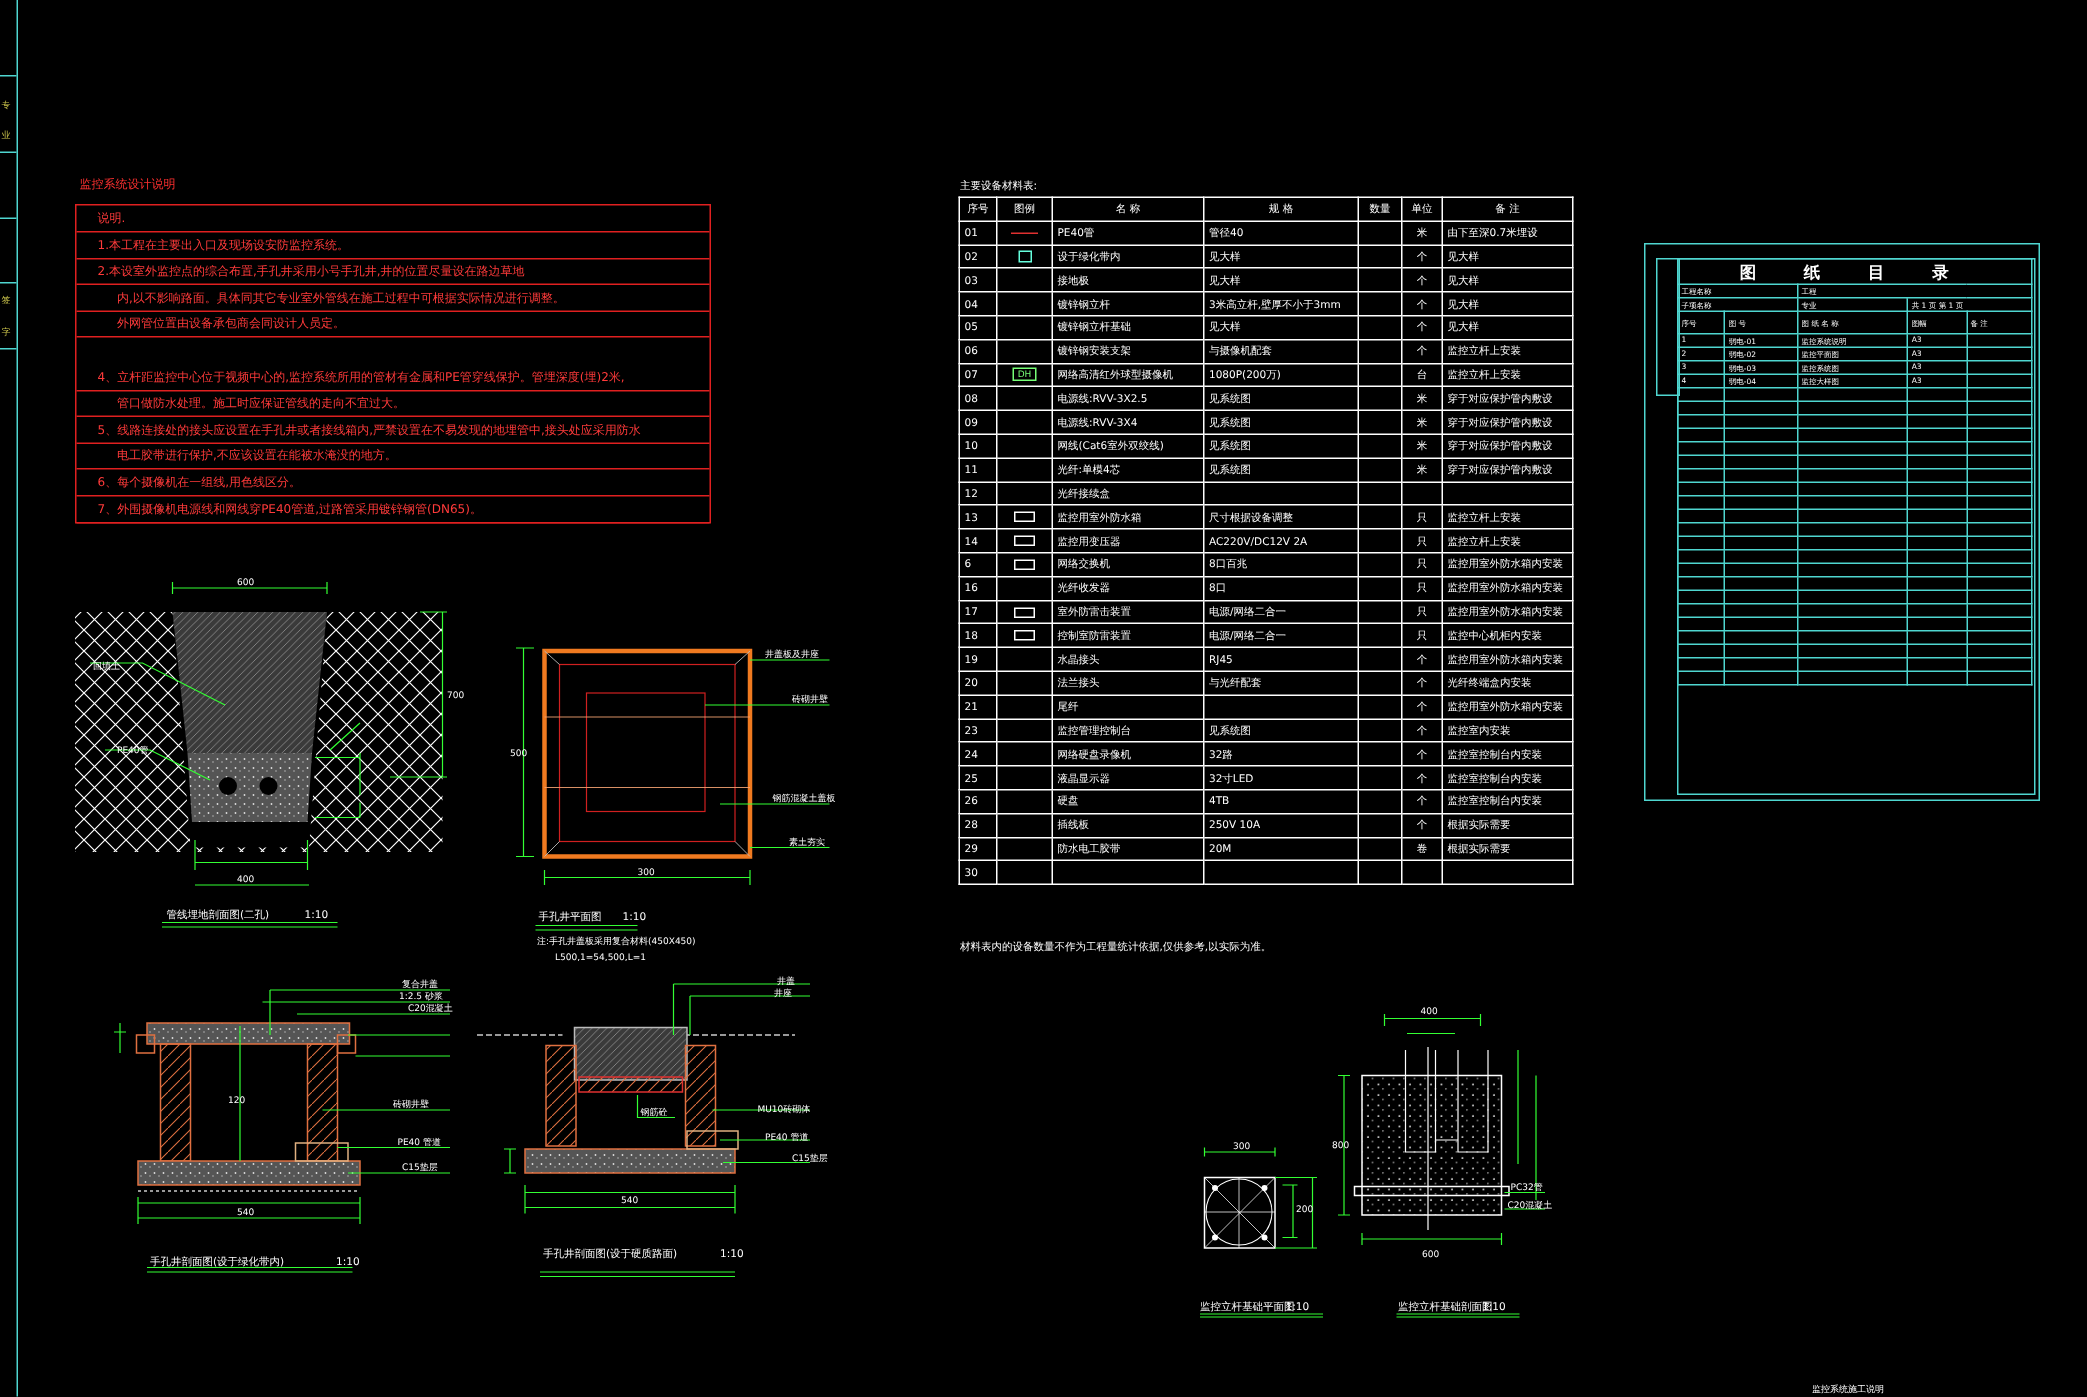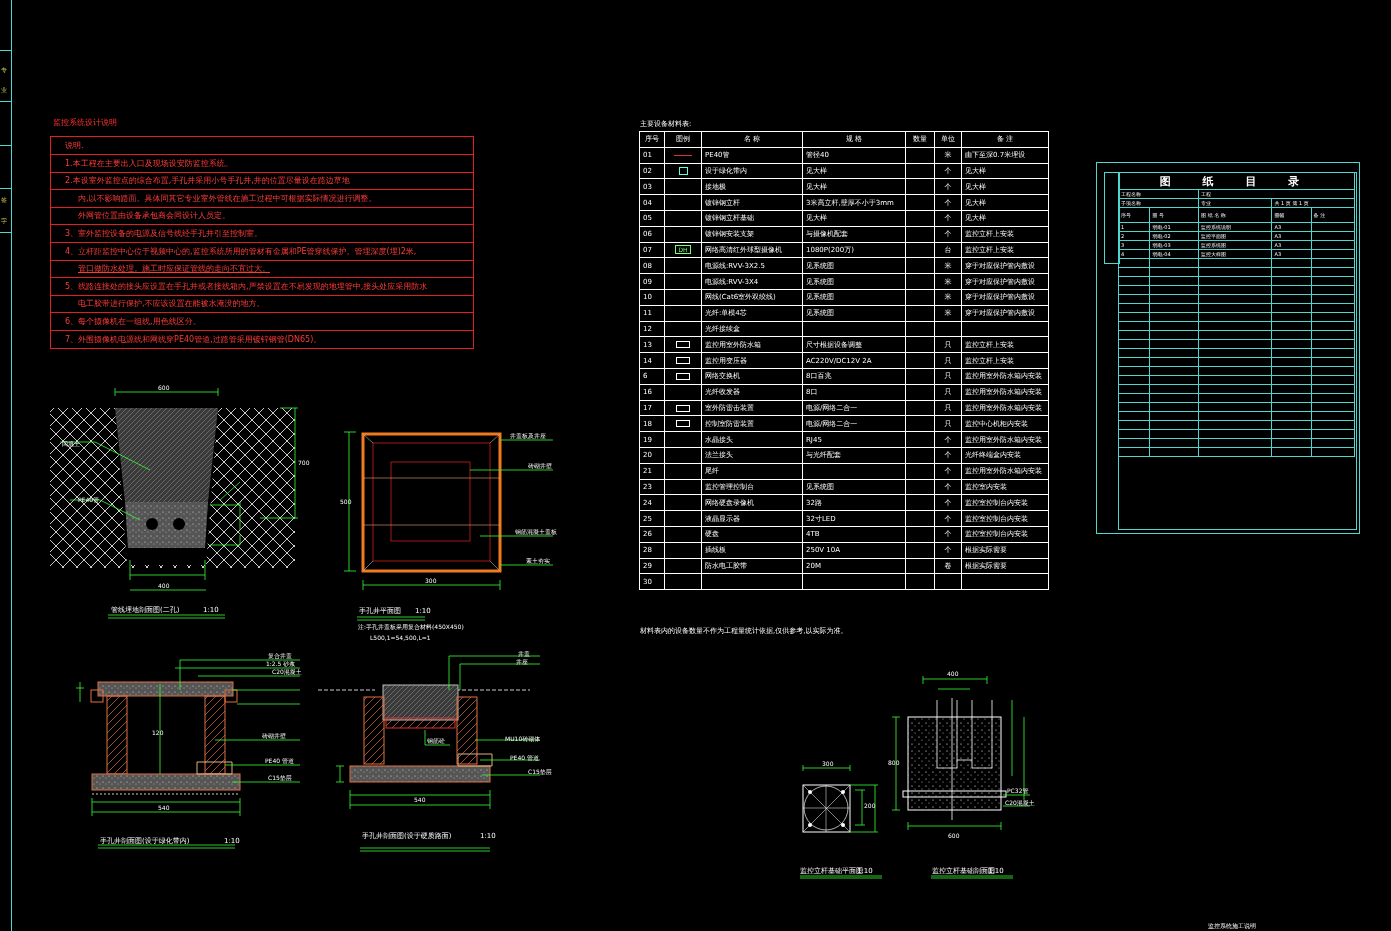--- a/index.html
+++ b/index.html
@@ -53,23 +53,22 @@
   <div class="strip-mark" style="top:217px">字</div>
 </div>
 
 <div id="notes-title" class="abs">监控系统设计说明</div>
 <div id="notes-box" class="abs">
     <div class="note-row" style="top: 0px;"><span>说明.</span></div>
     <div class="note-row" style="top: 17.6px;"><span>1.本工程在主要出入口及现场设安防监控系统。</span></div>
     <div class="note-row" style="top: 35.2px;"><span>2.本设室外监控点的综合布置,手孔井采用小号手孔井,井的位置尽量设在路边草地</span></div>
     <div class="note-row indent" style="top: 70.4px;"><span>外网管位置由设备承包商会同设计人员定。</span></div>
     <div class="note-row indent" style="top: 52.8px;"><span>内,以不影响路面。具体同其它专业室外管线在施工过程中可根据实际情况进行调整。</span></div>
-    <div class="note-row" style="top: 88px;"><span>3、室外监控设备的电源及信号线经手孔井引至控制室。</span></div>
     <div class="note-row" style="top: 105.6px;"><span>4、立杆距监控中心位于视频中心的,监控系统所用的管材有金属和PE管穿线保护。管埋深度(埋)2米,</span></div>
-    <div class="note-row indent" style="top: 123.2px; text-decoration: underline;"><span>管口做防水处理。施工时应保证管线的走向不宜过大。</span></div>
+    <div class="note-row indent" style="top: 123.2px;"><span>管口做防水处理。施工时应保证管线的走向不宜过大。</span></div>
     <div class="note-row" style="top: 140.8px;"><span>5、线路连接处的接头应设置在手孔井或者接线箱内,严禁设置在不易发现的地埋管中,接头处应采用防水</span></div>
     <div class="note-row indent" style="top: 158.4px;"><span>电工胶带进行保护,不应该设置在能被水淹没的地方。</span></div>
     <div class="note-row" style="top: 176px;"><span>6、每个摄像机在一组线,用色线区分。</span></div>
     <div class="note-row" style="top: 193.6px;"><span>7、外围摄像机电源线和网线穿PE40管道,过路管采用镀锌钢管(DN65)。</span></div>
   </div>
 
 <div id="mt-title" class="abs">主要设备材料表:</div>
 <table id="mt" class="abs">
   <thead>
       <tr id="mt-head">

